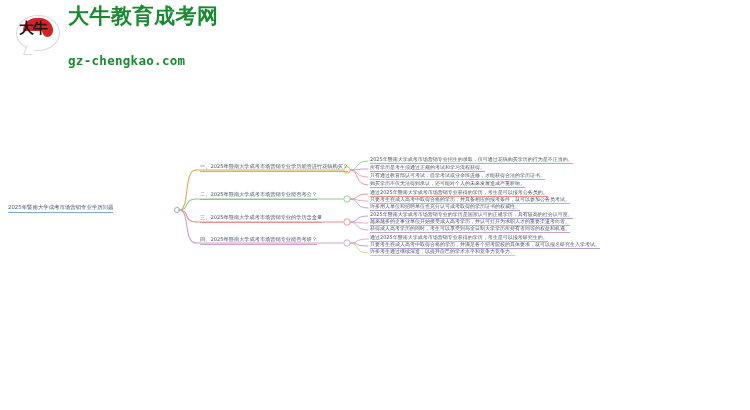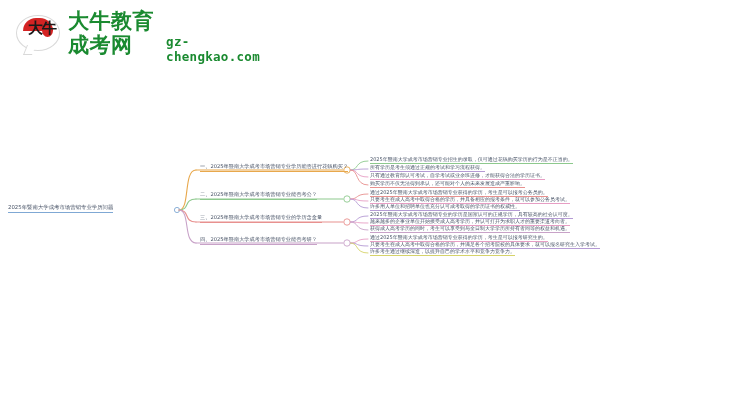--- a/index.html
+++ b/index.html
@@ -62,31 +62,31 @@
   }
   #logo-mark .red-dot {
     position: absolute;
     right: 7px; top: 9px;
     width: 11px; height: 13px;
     border-radius: 50%;
     background: #d42323;
   }
   #logo-mark .mark-text {
     position: absolute;
-    left: 9px; top: 7px;
+    left: 0; top: 7px;
     width: 34px;
     text-align: center;
     font-size: 15px;
     font-weight: bold;
     line-height: 13px;
     color: #1a1a1a;
     letter-spacing: -1px;
     font-family: "DejaVu Sans", sans-serif;
   }
-  #logo-text { display: flex; flex-direction: row; justify-content: space-between; }
+  #logo-text { display: flex; flex-direction: column; justify-content: space-between; }
   #logo-title {
     font-size: 21px;
     font-weight: bold;
     color: #1a8a30;
     letter-spacing: 0.5px;
     line-height: 24px;
     font-family: "DejaVu Sans", sans-serif;
   }
   #logo-url {
     font-size: 12.5px;

